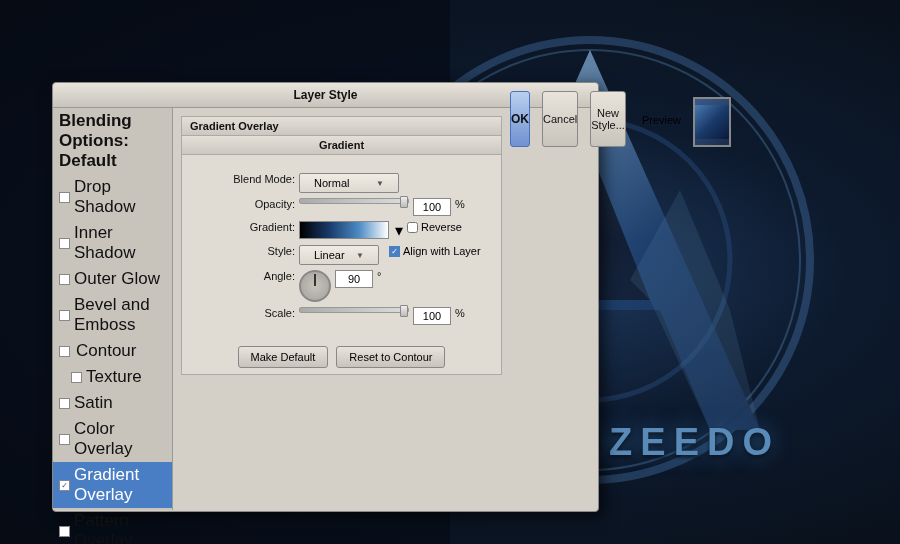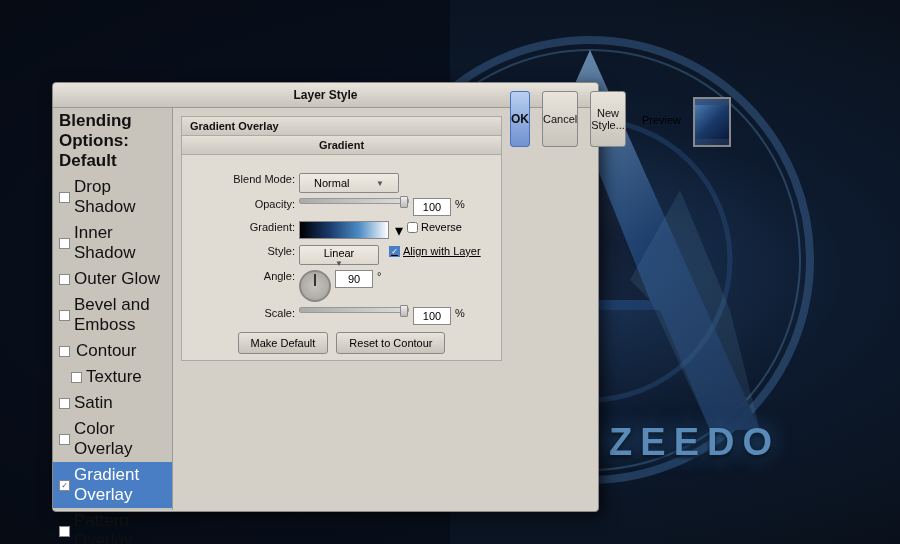--- a/index.html
+++ b/index.html
@@ -255,21 +255,20 @@
       background: #333;
       transform-origin: left center;
       transform: translateY(-50%) rotate(-90deg);
     }
 
     .align-check {
       display: flex;
       align-items: center;
       gap: 3px;
       font-size: 11px;
-      text-decoration: underline;
     }
 
     .align-check .cb-blue {
       width: 11px;
       height: 11px;
       border: 1px solid #4a7ec4;
       background: #4a7ec4;
       display: inline-flex;
       align-items: center;
       justify-content: center;
@@ -279,21 +278,21 @@
     .align-check .cb-blue::after {
       content: '✓';
       font-size: 8px;
       color: white;
     }
 
     .btn-row {
       display: flex;
       gap: 8px;
       justify-content: center;
-      margin-top: 7px;
+      margin-top: 21px;
     }
 
     .btn-plain {
       background: linear-gradient(to bottom, #e8e4dc, #c8c4bc);
       border: 1px solid #888;
       border-radius: 3px;
       padding: 3px 12px;
       font-size: 11px;
       cursor: pointer;
       height: 22px;
@@ -514,21 +513,21 @@
             <div class="gradient-preview"></div>
             <span style="font-size:16px; cursor:pointer; margin-left:2px;">▾</span>
             <div class="reverse-check">
               <input type="checkbox" style="">
               <span>Reverse</span>
             </div>
           </div>
 
           <div class="form-row">
             <span class="form-label">Style:</span>
-            <div class="form-control-select" style="min-width: 80px; flex-direction: column;">
+            <div class="form-control-select" style="min-width: 80px;">
               <span>Linear</span>
               <span class="arrow">▼</span>
             </div>
             <div class="align-check" style="margin-left: 6px;">
               <span class="cb-blue"></span>
               <span>Align with Layer</span>
             </div>
           </div>
 
           <div class="form-row">

